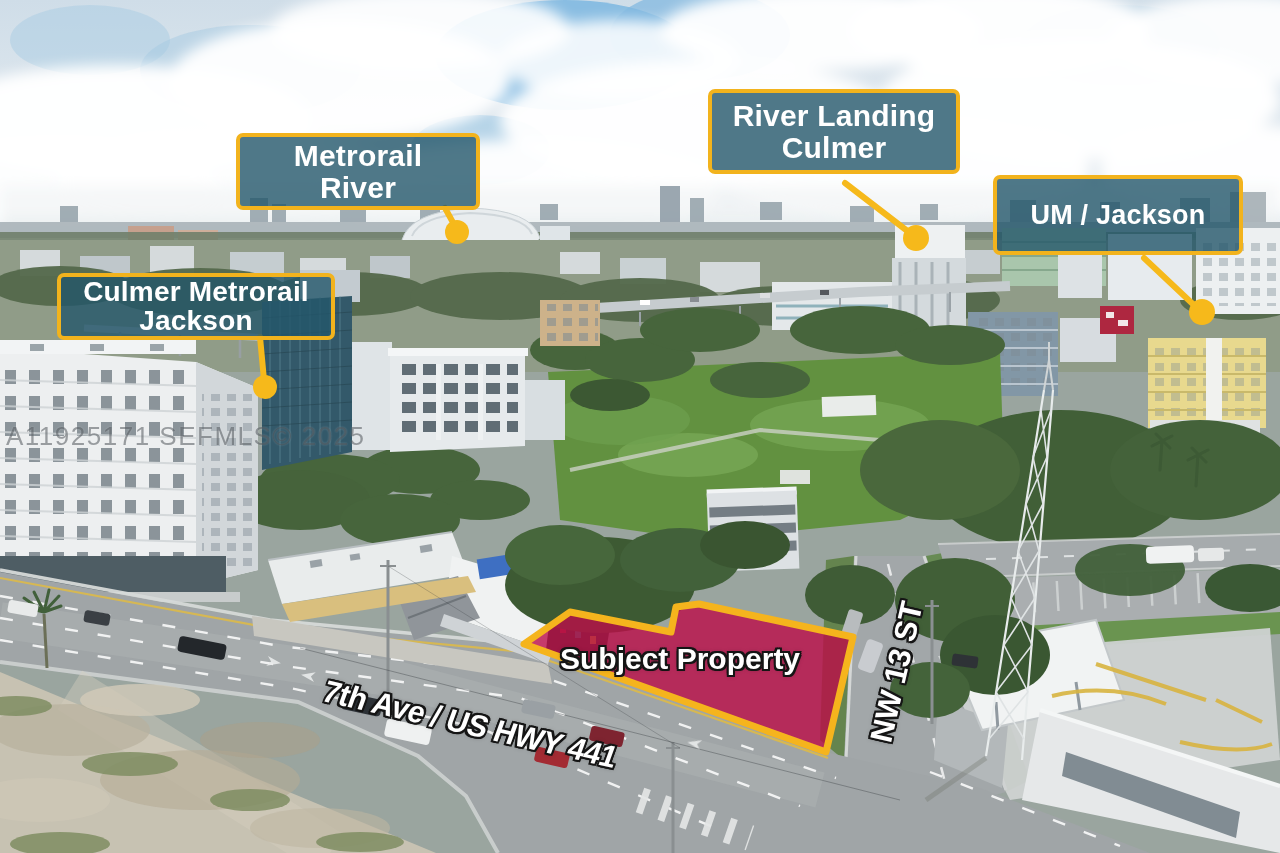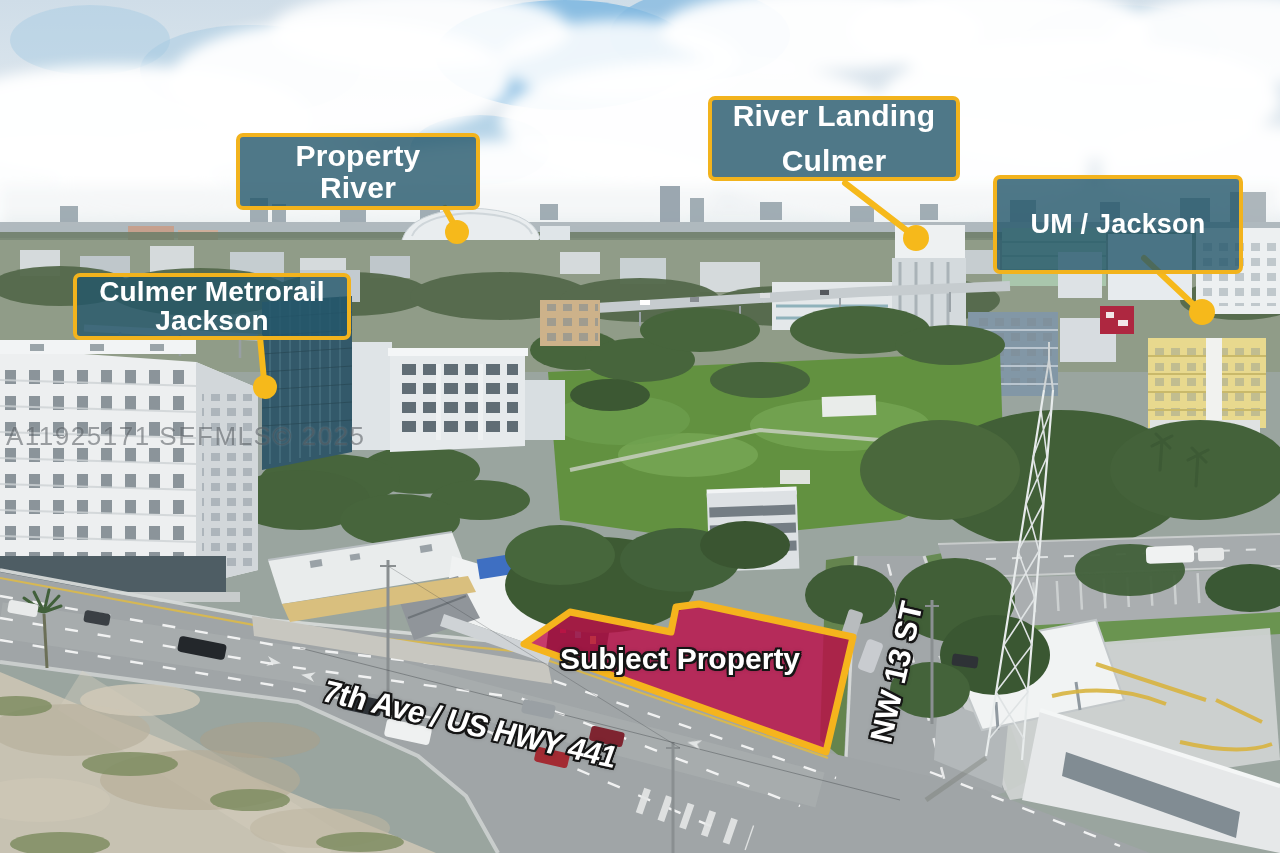--- a/index.html
+++ b/index.html
@@ -426,31 +426,31 @@
 </g>
 <g>
   <circle class="dot" cx="457" cy="232" r="12"></circle>
   <circle class="dot" cx="916" cy="238" r="13"></circle>
   <circle class="dot" cx="1202" cy="312" r="13"></circle>
   <circle class="dot" cx="265" cy="387" r="12"></circle>
 </g>
 </svg>
 
 <div class="callout" style="left:236px;top:133px;width:244px;height:77px;font-size:30px;">
-  <span class="co-line">Property</span>
+  <span class="co-line">Metrorail</span>
   <span class="co-line">River</span>
 </div>
-<div class="callout" style="left:708px;top:96px;width:252px;height:85px;font-size:30px;justify-content:space-between;">
+<div class="callout" style="left:708px;top:89px;width:252px;height:85px;font-size:30px;">
   <span class="co-line">River Landing</span>
   <span class="co-line">Culmer</span>
 </div>
-<div class="callout" style="left:993px;top:175px;width:250px;height:99px;font-size:27px;">
+<div class="callout" style="left:993px;top:175px;width:250px;height:80px;font-size:27px;">
   <span class="co-line">UM / Jackson</span>
 </div>
-<div class="callout" style="left:57px;top:273px;width:278px;height:67px;font-size:28px;line-height:1.02;margin-left:16px;">
+<div class="callout" style="left:57px;top:273px;width:278px;height:67px;font-size:28px;line-height:1.02;">
   <span class="co-line">Culmer Metrorail</span>
   <span class="co-line">Jackson</span>
 </div>
 
 <div class="outlined prop-label">Subject Property</div>
 <div class="outlined street-main">7th Ave / US HWY 441</div>
 <div class="outlined street-cross">NW 13 ST</div>
 
 <div class="watermark">A11925171 SEFMLS© 2025</div>
 

